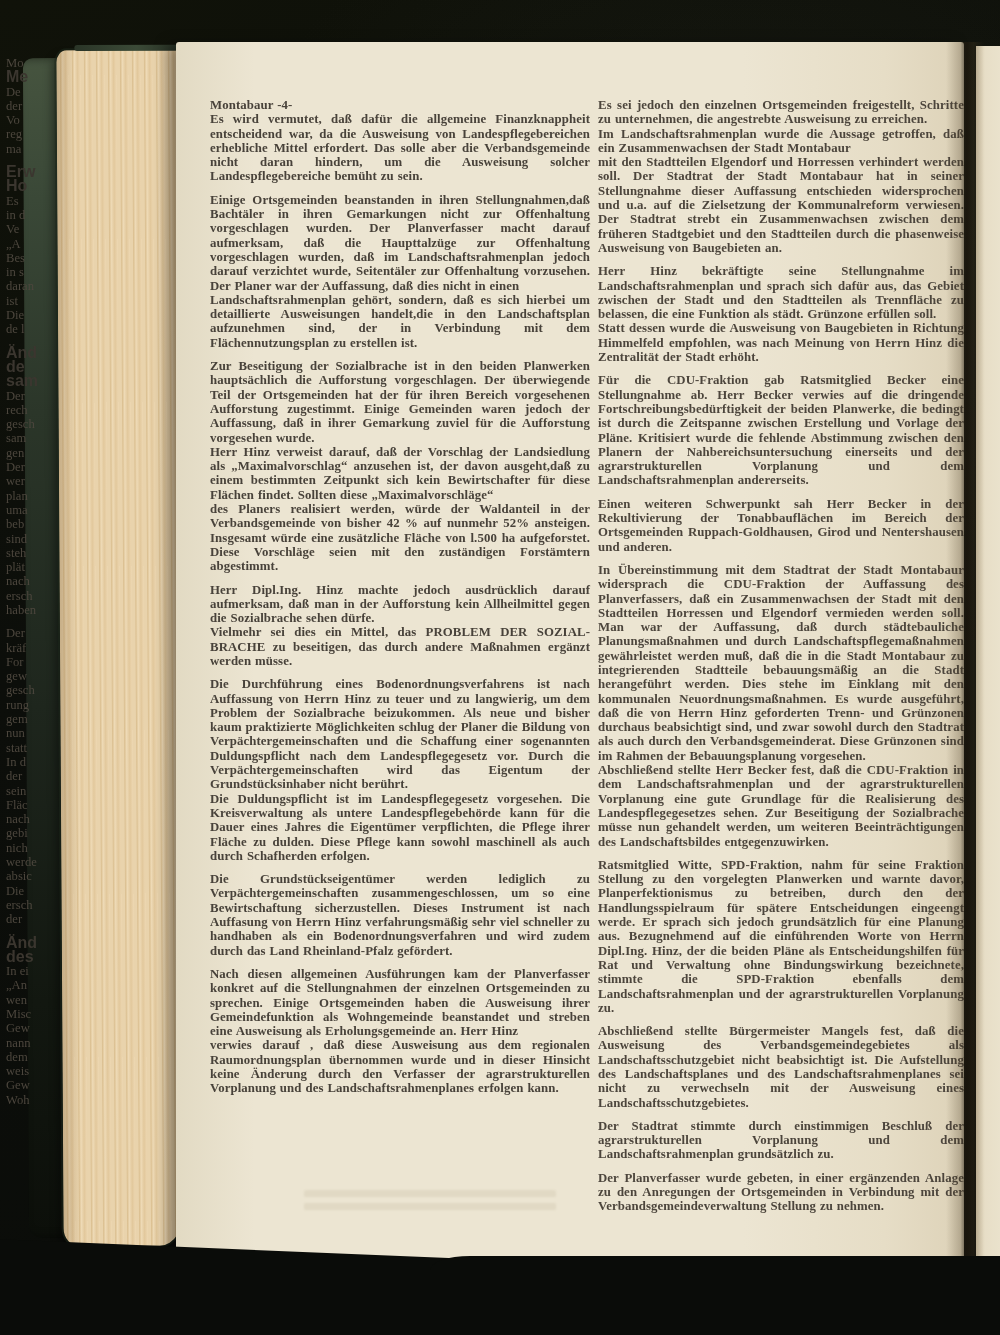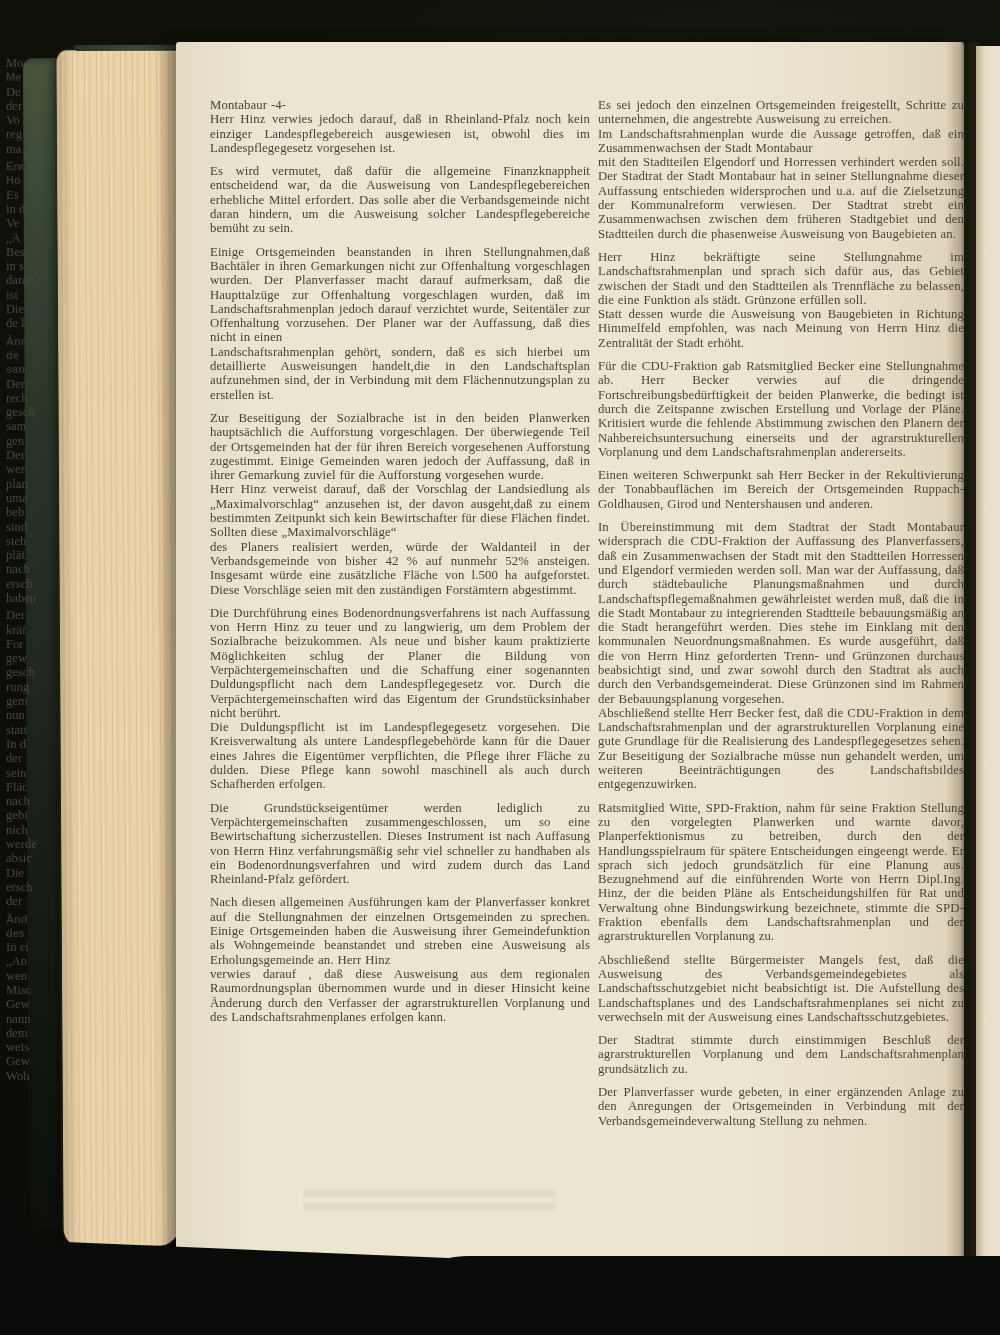--- a/index.html
+++ b/index.html
@@ -35,20 +35,21 @@
     border-radius:3px;transform:rotate(.2deg);
   }
   
   .page{
     position:absolute;left:176px;top:42px;width:788px;height:1228px;
     background:
       linear-gradient(90deg,#e2dac3 0%,#ece5d2 10%,#ece5d2 72%,#e6ddc6 90%,#ddd2b8 100%),
       #eae3d0;
     border-radius:3px 3px 8px 12px;
     box-shadow:-9px 2px 14px rgba(0,0,0,.35);
+    font-weight:bold;
   }
   .col{
     position:absolute;top:56px;
     font-size:12.8px;line-height:14.3px;color:#48423a;
     text-align:justify;letter-spacing:.1px;word-spacing:.6px;
   }
   .col-left{left:34px;width:380px;}
   .col-right{left:422px;width:366px;color:#4c453c;}
   .para{margin:0;white-space:pre-line;}
   .para.gap{margin-bottom:9px;}
@@ -68,49 +69,50 @@
   }
   
   .sliver{
     position:absolute;left:976px;top:46px;width:24px;height:1222px;
     background:linear-gradient(90deg,#dccfb2 0%,#e7dec7 40%,#eae2cc 100%);
     overflow:hidden;
   }
   .sliver-text{position:absolute;left:6px;top:56px;width:60px;
     font-size:12.6px;line-height:14.3px;color:#4c463d;white-space:nowrap;}
   .frag{height:14.3px;}
-  .frag.gap{margin-top:3px;}
-  .frag.bold{font-family:"Liberation Sans",sans-serif;font-weight:700;font-size:11px;color:#3b362f;}
+  .frag.gap{margin-top:9px;}
+  .frag.bold{font-family:"Liberation Sans",sans-serif;font-weight:700;font-size:16px;color:#3b362f;}
   
   .bottom-wedge{
     position:absolute;left:-30px;top:1238px;width:600px;height:130px;
     background:#0a0c09;transform:rotate(2.4deg);transform-origin:left top;
     border-radius:30px 60px 0 0 / 16px 26px 0 0;
   }
   .bottom-band{position:absolute;left:0;top:1270px;width:1000px;height:65px;background:#0a0c09;}
   .bottom-band2{position:absolute;left:430px;top:1256px;width:570px;height:80px;background:#0a0c09;
     border-radius:40px 0 0 0 / 14px 0 0 0;}
 </style>
 </head>
 <body>
 
 <div class="scene">
   <div class="cover"></div>
   <div class="stack"></div>
 
   <div class="page">
     <div class="col col-left">
         <p class="para">Montabaur -4-</p>
-        <p class="para gap">Herr Hinz verwies jedoch darauf, daß in Rheinland-Pfalz noch kein einziger Landespflegebereich ausgewiesen ist, obwohl dies im Landespflegegesetz vorgesehen ist.</p>
         <p class="para gap">Es wird vermutet, daß dafür die allgemeine Finanzknappheit entscheidend war, da die Ausweisung von Landespflegebereichen erhebliche Mittel erfordert. Das solle aber die Verbandsgemeinde nicht daran hindern, um die Ausweisung solcher Landespflegebereiche bemüht zu sein.</p>
         <p class="para gap">Einige Ortsgemeinden beanstanden in ihren Stellungnahmen,daß Bachtäler in ihren Gemarkungen nicht zur Offenhaltung vorgeschlagen wurden. Der Planverfasser macht darauf aufmerksam, daß die Haupttalzüge zur Offenhaltung vorgeschlagen wurden, daß im Landschaftsrahmenplan jedoch darauf verzichtet wurde, Seitentäler zur Offenhaltung vorzusehen. Der Planer war der Auffassung, daß dies nicht in einen
 Landschaftsrahmenplan gehört, sondern, daß es sich hierbei um detaillierte Ausweisungen handelt,die in den Landschaftsplan aufzunehmen sind, der in Verbindung mit dem Flächennutzungsplan zu erstellen ist.</p>
         <p class="para">Zur Beseitigung der Sozialbrache ist in den beiden Planwerken hauptsächlich die Aufforstung vorgeschlagen. Der überwiegende Teil der Ortsgemeinden hat der für ihren Bereich vorgesehenen Aufforstung zugestimmt. Einige Gemeinden waren jedoch der Auffassung, daß in ihrer Gemarkung zuviel für die Aufforstung vorgesehen wurde.</p>
         <p class="para gap">Herr  Hinz verweist darauf, daß der Vorschlag der Landsiedlung als „Maximalvorschlag“ anzusehen ist, der davon ausgeht,daß zu einem bestimmten Zeitpunkt sich kein Bewirtschafter für diese Flächen findet. Sollten diese „Maximalvorschläge“
 des Planers realisiert werden, würde der Waldanteil in der Verbandsgemeinde von bisher 42 % auf nunmehr 52% ansteigen. Insgesamt würde eine zusätzliche Fläche von l.500 ha aufgeforstet. Diese Vorschläge seien mit den zuständigen Forstämtern abgestimmt.</p>
+        <p class="para">Herr Dipl.Ing. Hinz machte jedoch ausdrücklich darauf aufmerksam, daß man in der Aufforstung kein Allheilmittel gegen die Sozialbrache sehen dürfe.</p>
+        <p class="para gap">Vielmehr sei dies ein Mittel, das PROBLEM  DER  SOZIAL-BRACHE zu beseitigen, das durch andere Maßnahmen ergänzt werden müsse.</p>
         <p class="para">Die Durchführung eines Bodenordnungsverfahrens  ist nach Auffassung von Herrn Hinz zu teuer und zu langwierig, um dem Problem der Sozialbrache beizukommen. Als neue und bisher kaum praktizierte Möglichkeiten schlug der Planer  die Bildung von Verpächtergemeinschaften und die Schaffung einer sogenannten Duldungspflicht nach dem Landespflegegesetz vor. Durch die Verpächtergemeinschaften wird das Eigentum der Grundstücksinhaber nicht berührt.</p>
         <p class="para gap">Die Duldungspflicht ist im Landespflegegesetz vorgesehen. Die Kreisverwaltung als untere Landespflegebehörde kann für die Dauer eines Jahres die Eigentümer verpflichten, die Pflege ihrer Fläche zu dulden. Diese Pflege kann sowohl maschinell als auch durch Schafherden erfolgen.</p>
         <p class="para gap">Die Grundstückseigentümer werden lediglich zu Verpächtergemeinschaften zusammengeschlossen, um so eine Bewirtschaftung sicherzustellen. Dieses Instrument ist nach Auffasung von Herrn Hinz verfahrungsmäßig sehr viel schneller zu handhaben als ein Bodenordnungsverfahren und wird zudem durch das Land Rheinland-Pfalz gefördert.</p>
         <p class="para">Nach diesen allgemeinen Ausführungen kam der Planverfasser konkret auf die Stellungnahmen der einzelnen Ortsgemeinden zu sprechen. Einige Ortsgemeinden haben die Ausweisung ihrer Gemeindefunktion als Wohngemeinde  beanstandet und streben eine Ausweisung als Erholungsgemeinde an. Herr Hinz
 verwies darauf , daß diese Ausweisung aus dem regionalen Raumordnungsplan übernommen wurde und in dieser Hinsicht keine Änderung durch den Verfasser der agrarstrukturellen Vorplanung und des Landschaftsrahmenplanes erfolgen kann.</p>
       </div>
     <div class="col col-right">
         <p class="para">Es sei jedoch den einzelnen Ortsgemeinden freigestellt, Schritte zu unternehmen, die angestrebte Ausweisung zu erreichen.</p>
         <p class="para gap">Im Landschaftsrahmenplan wurde die Aussage getroffen, daß ein Zusammenwachsen der Stadt Montabaur
 mit den Stadtteilen Elgendorf und Horressen  verhindert werden soll. Der Stadtrat der Stadt Montabaur hat in seiner Stellungnahme dieser Auffassung entschieden widersprochen und u.a. auf die Zielsetzung der Kommunalreform verwiesen. Der Stadtrat strebt ein Zusammenwachsen zwischen dem früheren Stadtgebiet und den Stadtteilen durch die phasenweise Ausweisung von Baugebieten an.</p>

